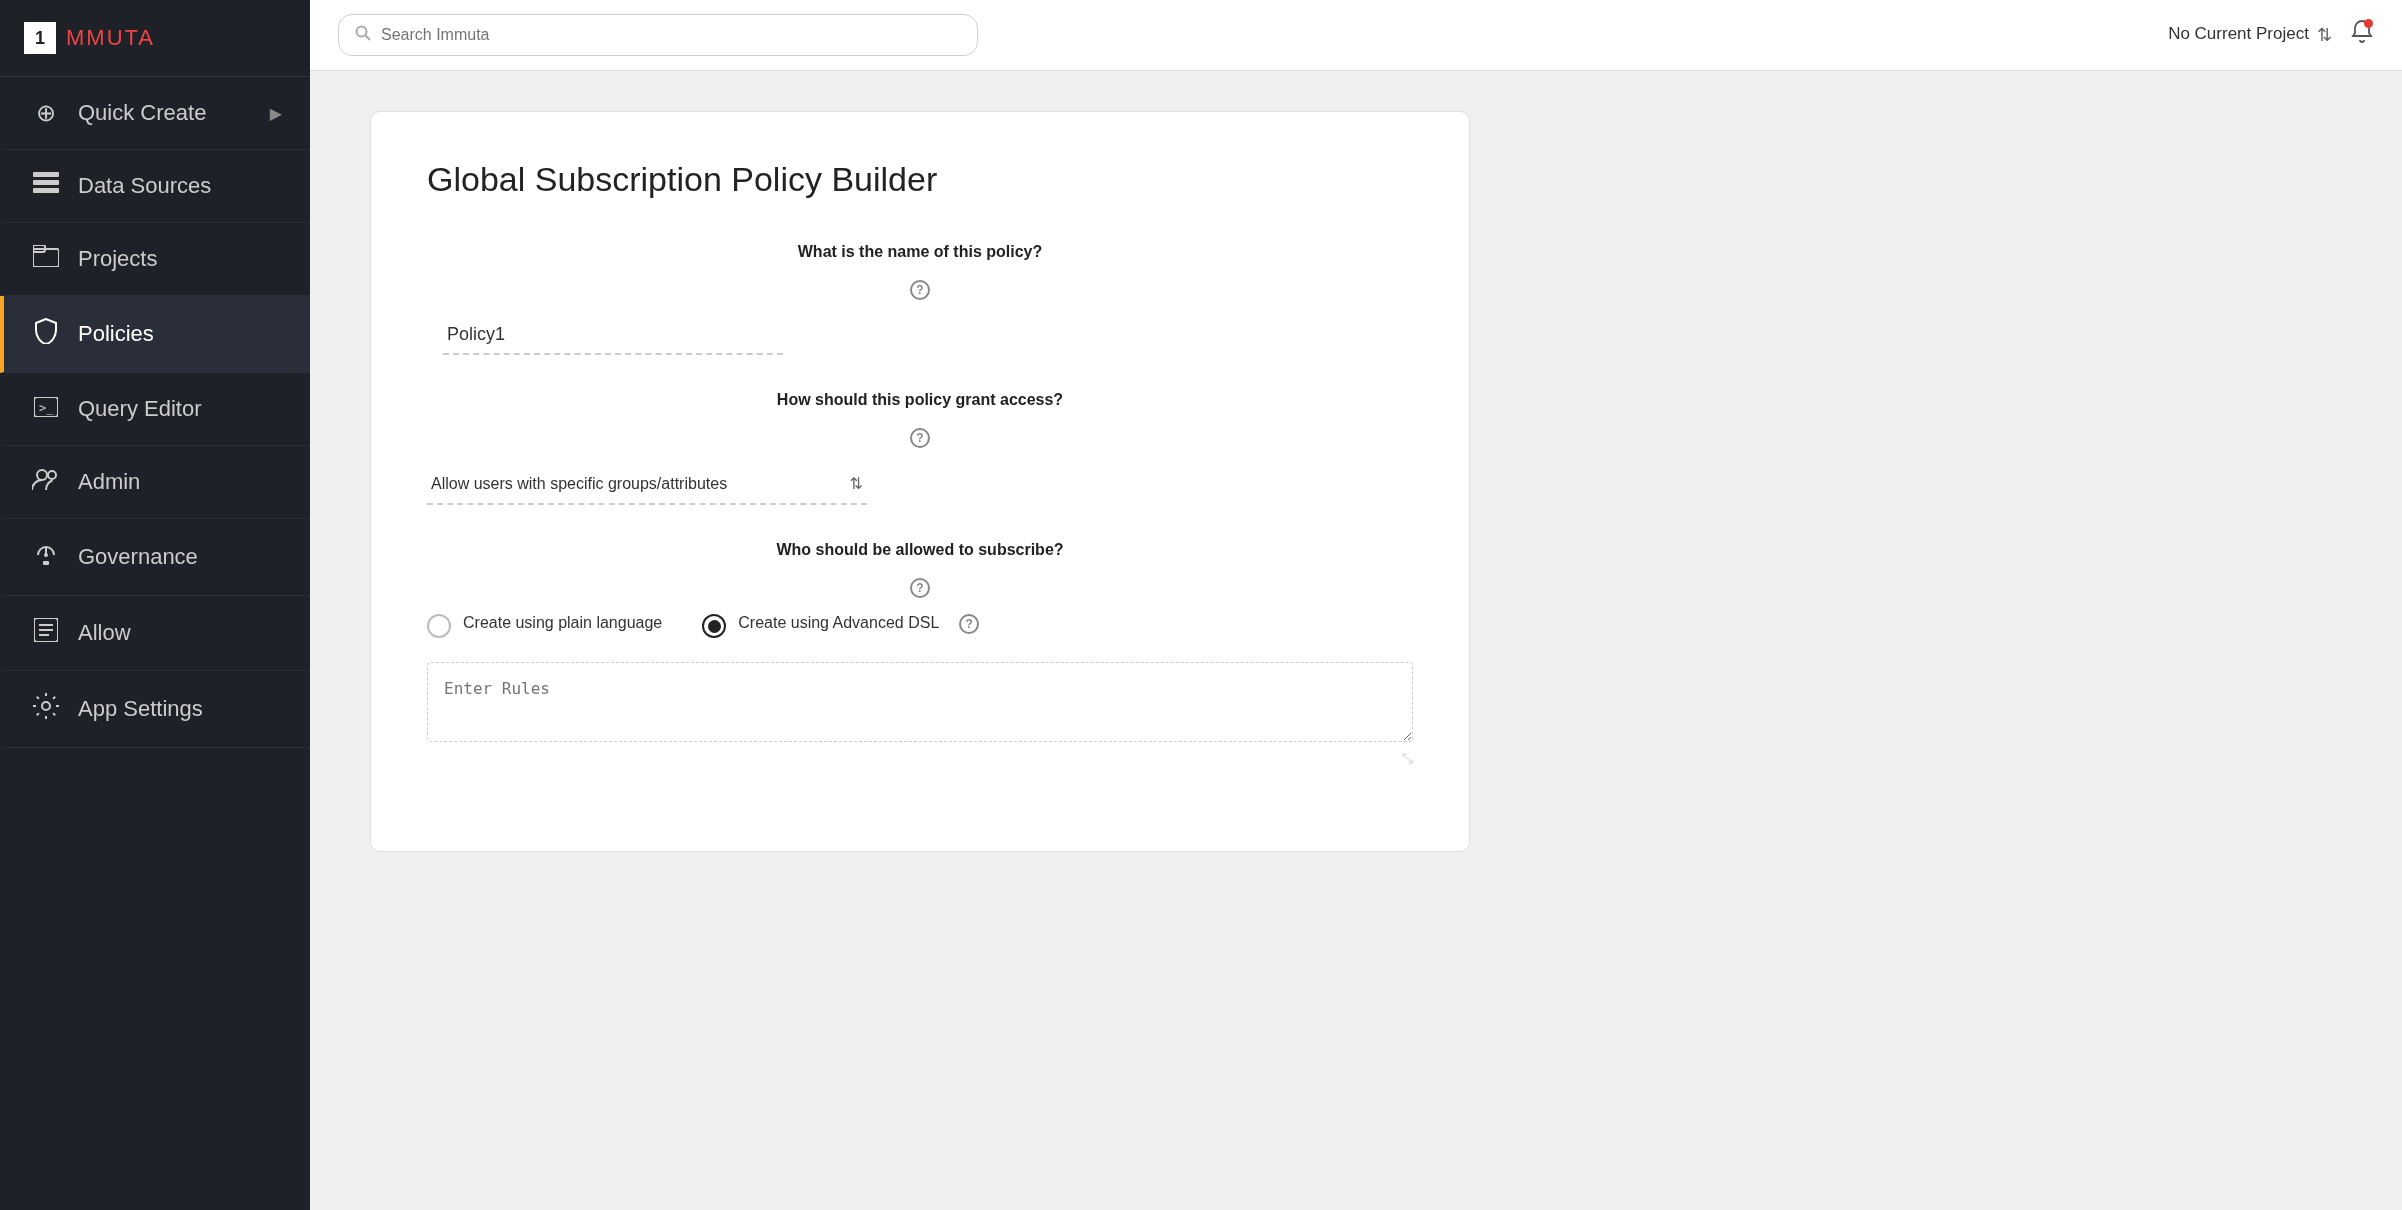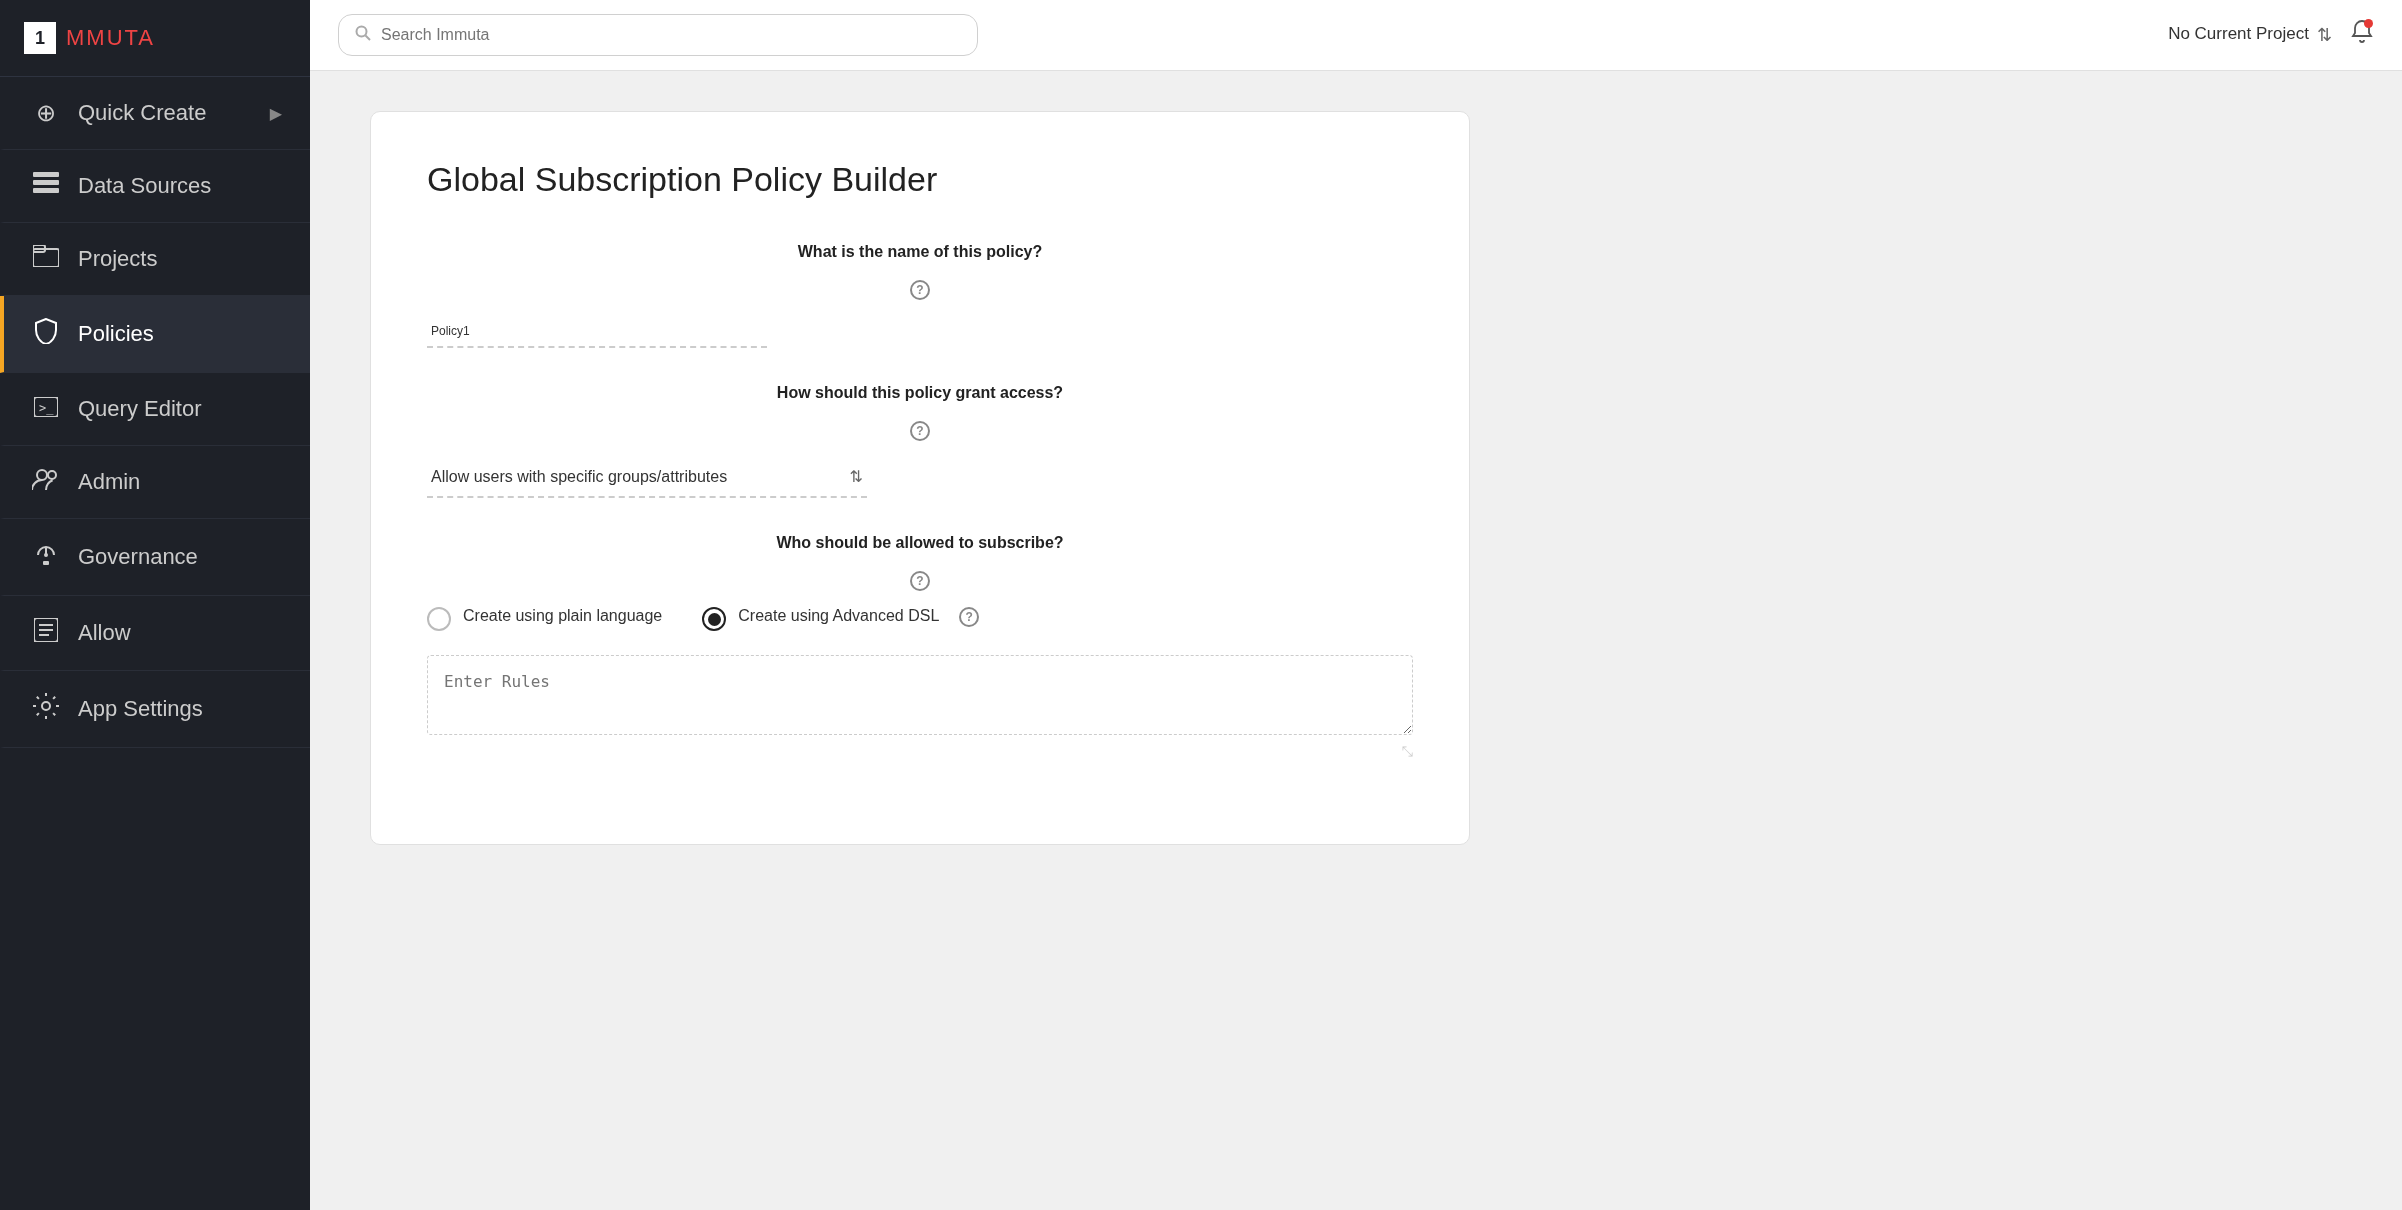--- a/index.html
+++ b/index.html
@@ -165,25 +165,26 @@
       font-size: 12px;
       color: #888;
       cursor: pointer;
       font-weight: 700;
     }
     .text-input-field {
       width: 100%;
       border: none;
       border-bottom: 2px dashed #ccc;
       padding: 8px 4px;
-      font-size: 12px;
+      font-size: 18px;
       color: #333;
       outline: none;
       background: transparent;
       max-width: 340px;
+      margin-left: 16px;
     }
     .select-field {
       display: flex;
       align-items: center;
       justify-content: space-between;
       border-bottom: 2px dashed #ccc;
       padding: 10px 4px;
       font-size: 16px;
       color: #333;
       cursor: pointer;

